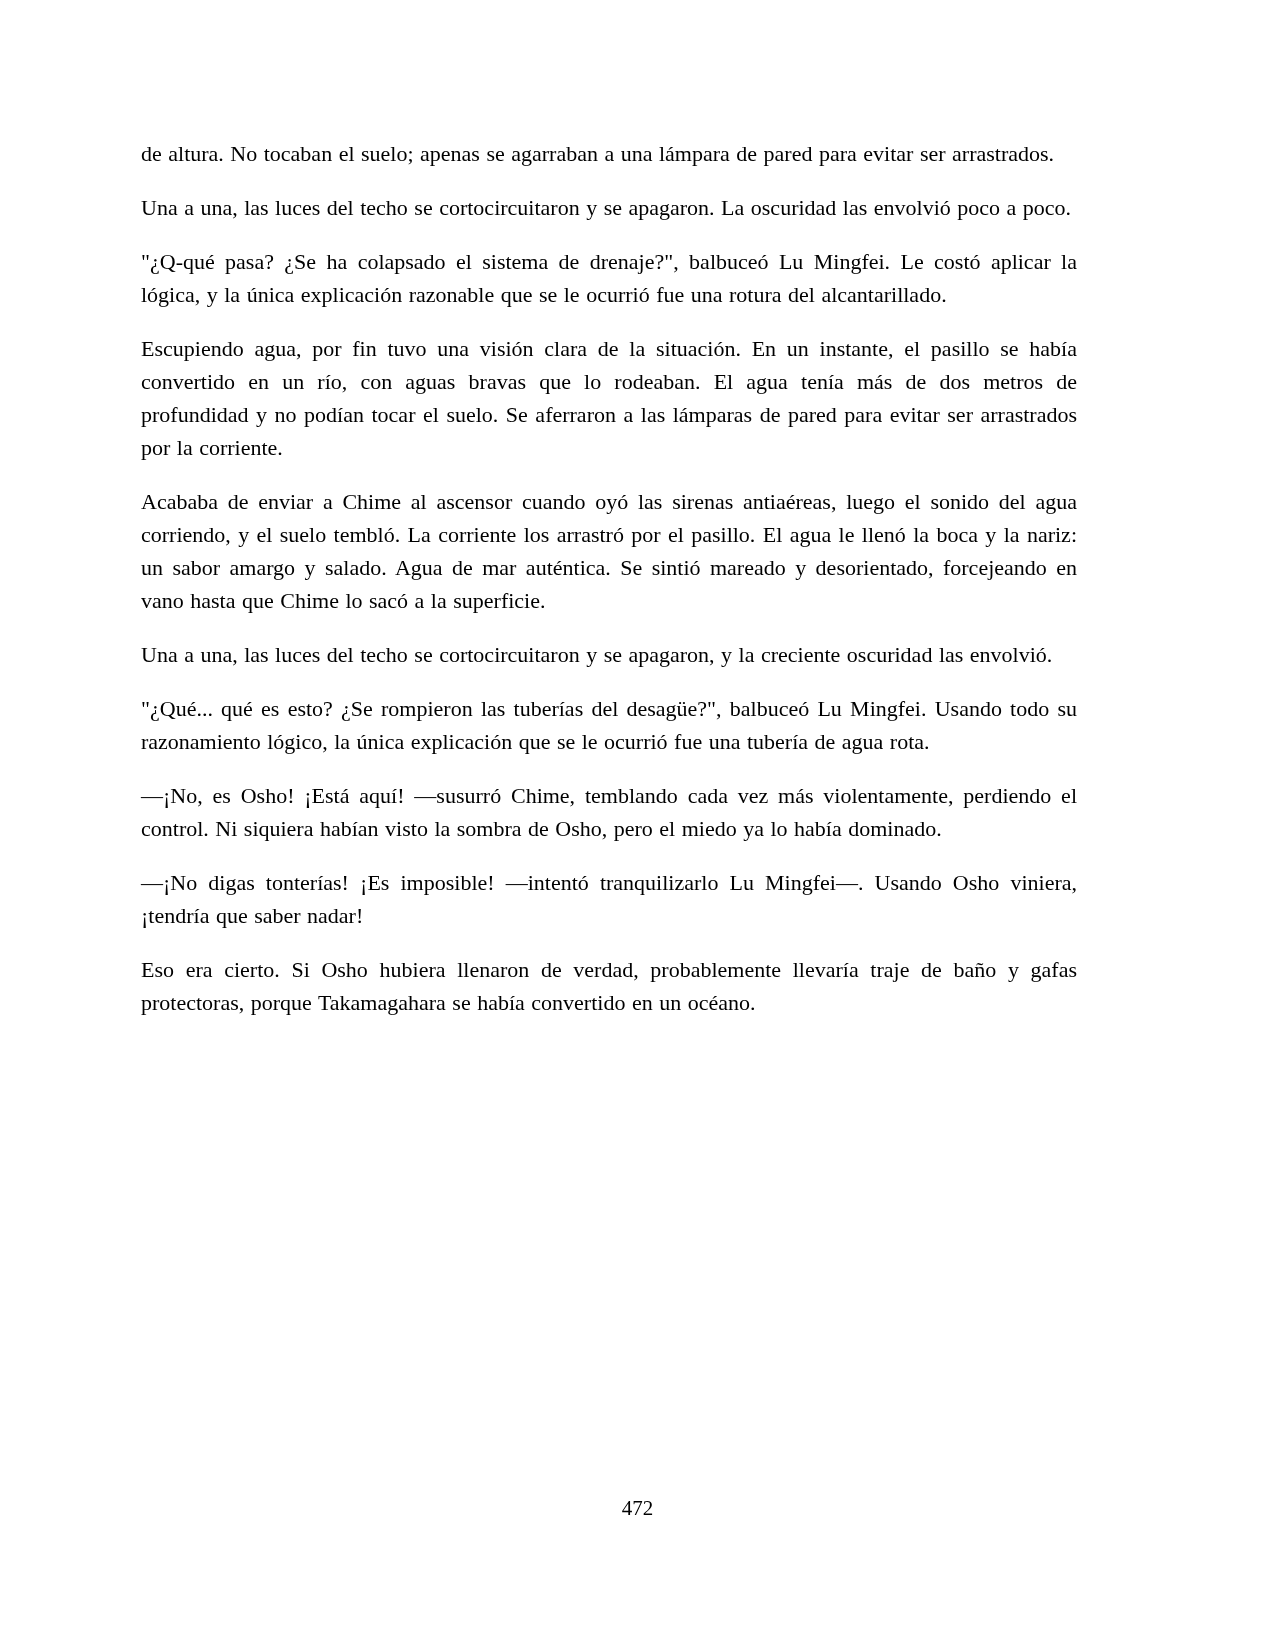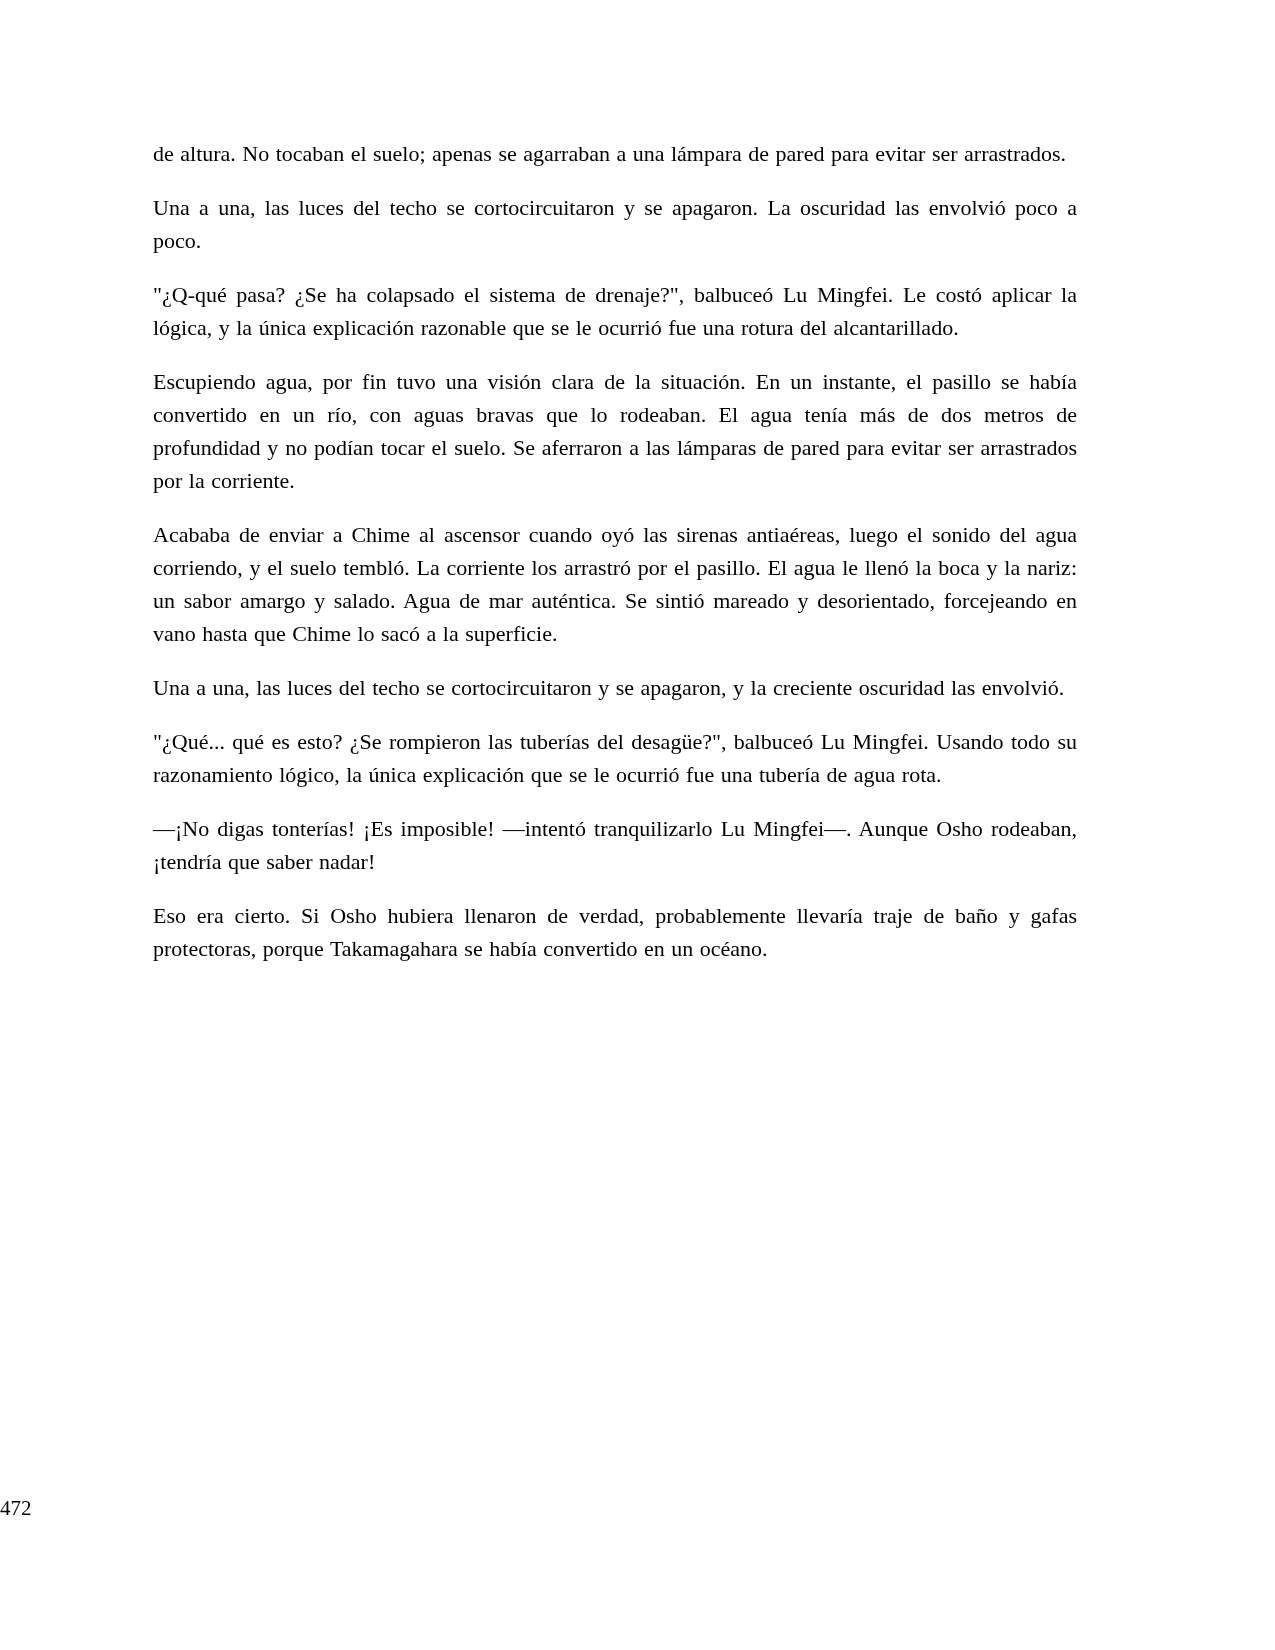--- a/index.html
+++ b/index.html
@@ -18,47 +18,48 @@
     background: #ffffff;
     overflow: hidden;
   }
   .text-block {
     position: absolute;
     left: 141px;
     top: 137px;
     width: 936px;
   }
   .para {
-    margin: 0 0 21px 12px;
+    margin: 0 0 21px 0;
     font-size: 22px;
     line-height: 33px;
     text-align: justify;
     text-justify: inter-word;
     word-spacing: 1px;
   }
   .para:last-child { margin-bottom: 0; }
   .page-number {
     position: absolute;
     left: 0;
     top: 1494px;
     width: 1275px;
-    text-align: left;
+    text-align: center;
     font-size: 21px;
     line-height: 28px;
   }
 </style>
 </head>
 <body>
 
 <div class="page">
   <div class="text-block">
     <p class="para">de altura. No tocaban el suelo; apenas se agarraban a una lámpara de pared para evitar ser arrastrados.</p>
     <p class="para">Una a una, las luces del techo se cortocircuitaron y se apagaron. La oscuridad las envolvió poco a poco.</p>
     <p class="para">"¿Q-qué pasa? ¿Se ha colapsado el sistema de drenaje?", balbuceó Lu Mingfei. Le costó aplicar la lógica, y la única explicación razonable que se le ocurrió fue una rotura del alcantarillado.</p>
     <p class="para">Escupiendo agua, por fin tuvo una visión clara de la situación. En un instante, el pasillo se había convertido en un río, con aguas bravas que lo rodeaban. El agua tenía más de dos metros de profundidad y no podían tocar el suelo. Se aferraron a las lámparas de pared para evitar ser arrastrados por la corriente.</p>
     <p class="para">Acababa de enviar a Chime al ascensor cuando oyó las sirenas antiaéreas, luego el sonido del agua corriendo, y el suelo tembló. La corriente los arrastró por el pasillo. El agua le llenó la boca y la nariz: un sabor amargo y salado. Agua de mar auténtica. Se sintió mareado y desorientado, forcejeando en vano hasta que Chime lo sacó a la superficie.</p>
     <p class="para">Una a una, las luces del techo se cortocircuitaron y se apagaron, y la creciente oscuridad las envolvió.</p>
     <p class="para">"¿Qué... qué es esto? ¿Se rompieron las tuberías del desagüe?", balbuceó Lu Mingfei. Usando todo su razonamiento lógico, la única explicación que se le ocurrió fue una tubería de agua rota.</p>
-    <p class="para">—¡No digas tonterías! ¡Es imposible! —intentó tranquilizarlo Lu Mingfei—. Aunque Osho rodeaban, ¡tendría que saber nadar!</p>
+    <p class="para">—¡No, es Osho! ¡Está aquí! —susurró Chime, temblando cada vez más violentamente, perdiendo el control. Ni siquiera habían visto la sombra de Osho, pero el miedo ya lo había dominado.</p>
+    <p class="para">—¡No digas tonterías! ¡Es imposible! —intentó tranquilizarlo Lu Mingfei—. Usando Osho viniera, ¡tendría que saber nadar!</p>
     <p class="para">Eso era cierto. Si Osho hubiera llenaron de verdad, probablemente llevaría traje de baño y gafas protectoras, porque Takamagahara se había convertido en un océano.</p>
   </div>
   <div class="page-number">472</div>
 </div>
 
 </body></html>

